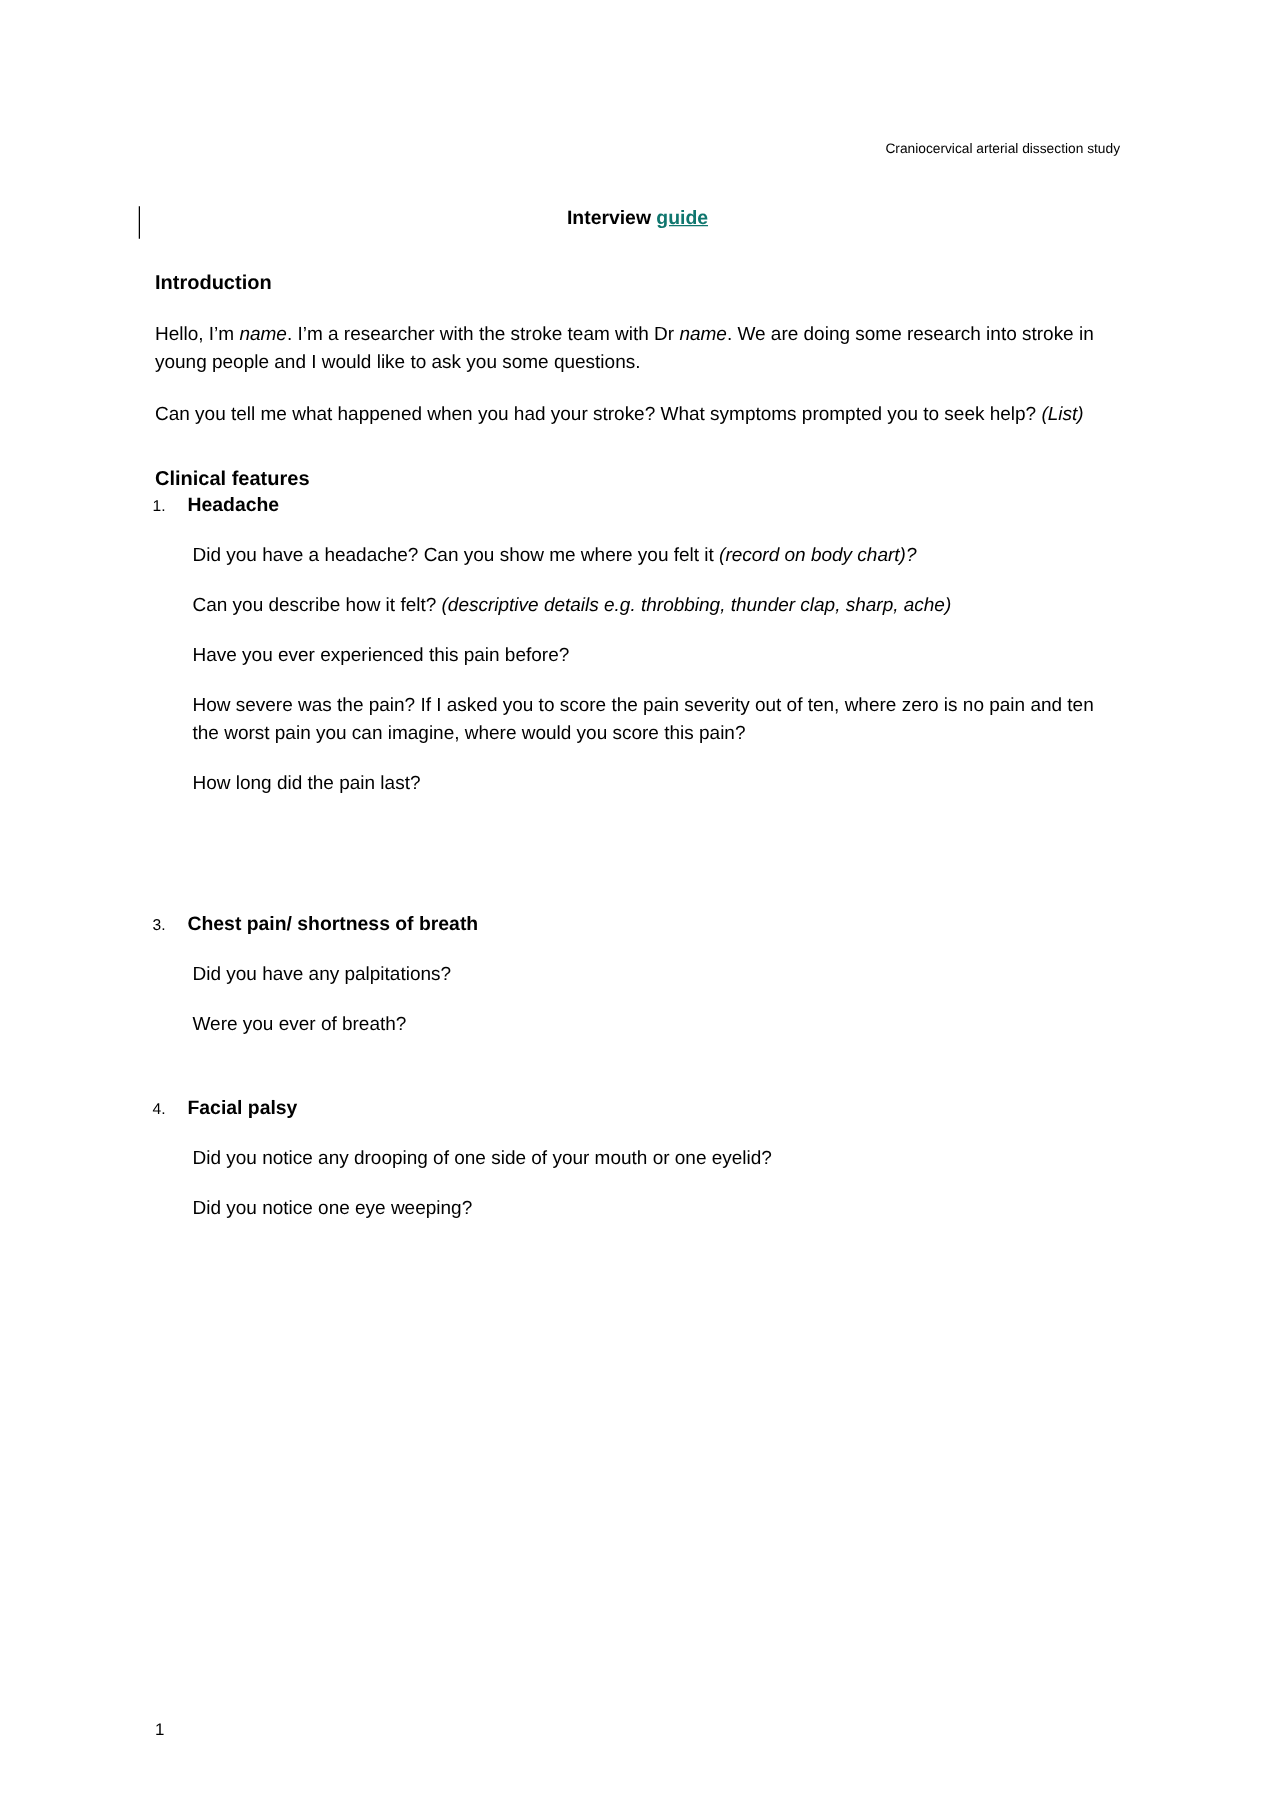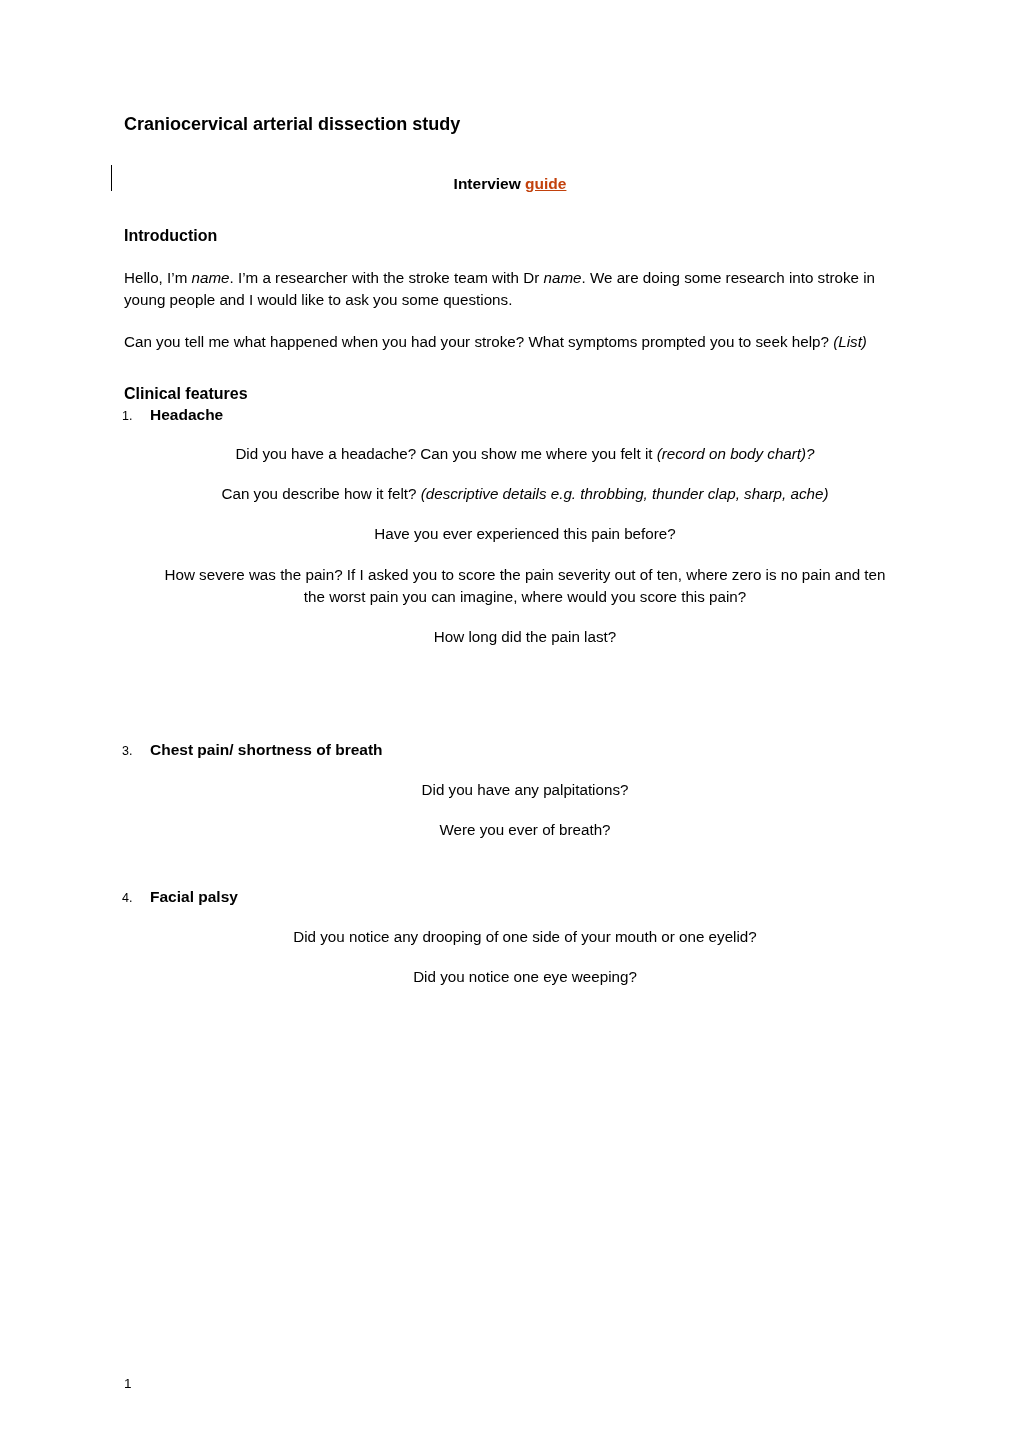--- a/index.html
+++ b/index.html
@@ -23,35 +23,35 @@
   }
   .change-bar {
     position: absolute;
     left: 111px;
     top: 165px;
     width: 0;
     height: 26px;
     border-left: 1px solid #000000;
   }
   h1.doc-title {
-    font-size: 18px;
-    font-weight: bold;
-    text-align: left;
+    font-size: 11px;
+    font-weight: normal;
+    text-align: right;
     margin: 0 0 0 0;
     line-height: 1.35;
   }
   .subtitle {
     font-size: 15.5px;
     font-weight: bold;
     text-align: center;
     margin: 38px 0 0 0;
     line-height: 1.35;
   }
   .subtitle .link {
-    color: #c2410c;
+    color: #0f766e;
     text-decoration: underline;
   }
   h2.section {
     font-size: 16px;
     font-weight: bold;
     margin: 30px 0 0 0;
     line-height: 1.35;
   }
   p.body {
     font-size: 15.2px;
@@ -78,21 +78,20 @@
     font-weight: normal;
     font-size: 12.5px;
     display: inline-block;
     width: 28px;
     margin-left: -2px;
   }
   .q {
     font-size: 15.2px;
     margin: 18px 0 0 30px;
     line-height: 1.45;
-    text-align: center;
   }
   .block-gap {
     height: 46px;
   }
   .page-number {
     position: absolute;
     left: 124px;
     bottom: 52px;
     font-size: 13.5px;
   }

